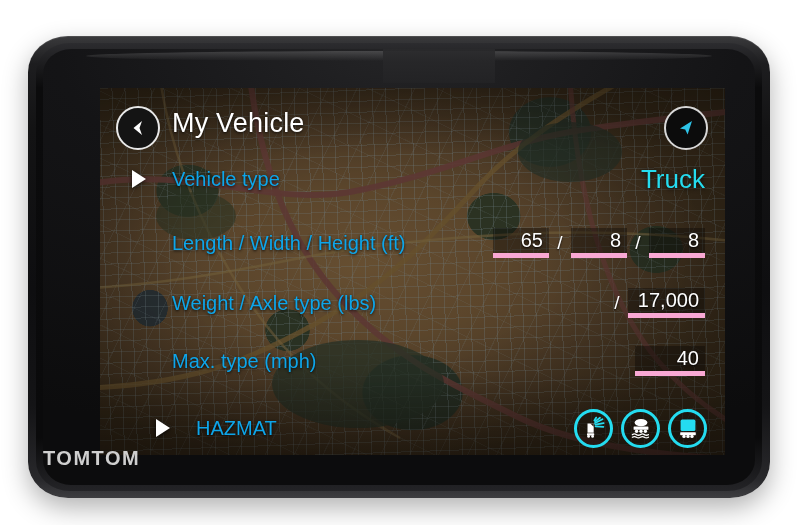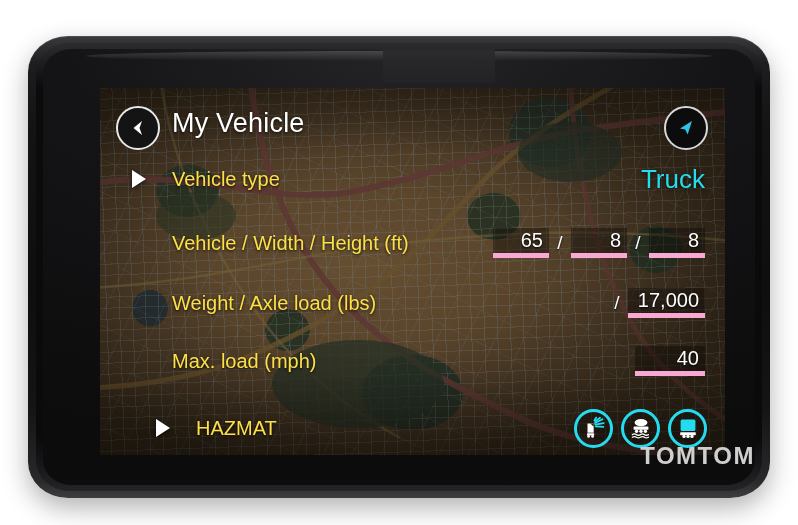--- a/index.html
+++ b/index.html
@@ -177,21 +177,21 @@
     left: 0;
     right: 0;
     height: 34px;
     display: flex;
     align-items: center;
   }
   .row-label {
     position: absolute;
     left: 72px;
     font-size: 20px;
-    color: #fde047;
+    color: #0ea5e9;
     text-shadow: 0 1px 3px rgba(0,0,0,0.85);
     white-space: nowrap;
   }
   .chevron {
     position: absolute;
     left: 32px;
     width: 0; height: 0;
     border-top: 9px solid transparent;
     border-bottom: 9px solid transparent;
     border-left: 14px solid #ffffff;
@@ -259,22 +259,22 @@
     justify-content: center;
     background: rgba(15,12,8,0.25);
   }
 
   
   .logo {
     position: absolute;
     left: 0;
     right: 0;
     bottom: 15px;
-    text-align: right;
-    font-size: 24px;
+    text-align: left;
+    font-size: 20px;
     font-weight: bold;
     letter-spacing: 1.5px;
     color: #cfcfcf;
     text-transform: lowercase;
     font-variant: small-caps;
   }
   .logo span { text-transform: uppercase; }
 </style>
 </head>
 <body>
@@ -326,40 +326,40 @@
             </svg>
           </div>
 
           <div class="row" style="top:74px;">
             <div class="chevron"></div>
             <div class="row-label">Vehicle type</div>
             <div class="value-accent">Truck</div>
           </div>
 
           <div class="row" style="top:138px;">
-            <div class="row-label">Vehicle / Width / Height (ft)</div>
+            <div class="row-label">Length / Width / Height (ft)</div>
             <div class="fields">
               <div class="field f-narrow">65</div>
               <div class="sep">/</div>
               <div class="field f-narrow">8</div>
               <div class="sep">/</div>
               <div class="field f-narrow">8</div>
             </div>
           </div>
 
           <div class="row" style="top:198px;">
-            <div class="row-label">Weight / Axle load (lbs)</div>
+            <div class="row-label">Weight / Axle type (lbs)</div>
             <div class="fields">
               <div class="sep">/</div>
               <div class="field f-wide">17,000</div>
             </div>
           </div>
 
           <div class="row" style="top:256px;">
-            <div class="row-label">Max. load (mph)</div>
+            <div class="row-label">Max. type (mph)</div>
             <div class="fields">
               <div class="field f-wide">40</div>
             </div>
           </div>
 
           <div class="row" style="top:318px; height:44px;margin-left:24px;">
             <div class="chevron" style="top:13px;"></div>
             <div class="row-label">HAZMAT</div>
 
             <div class="icon-row">

